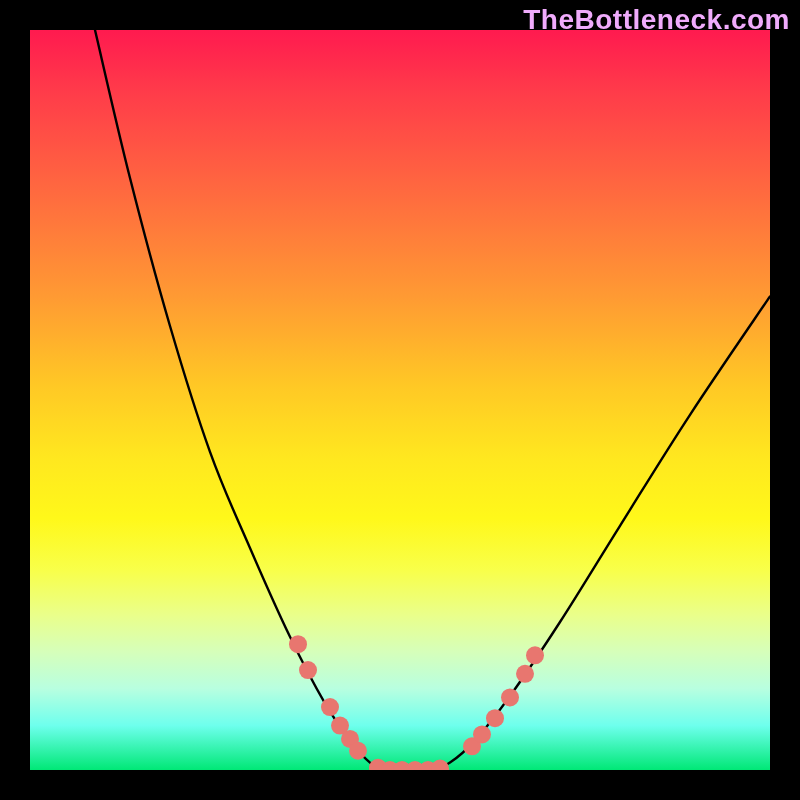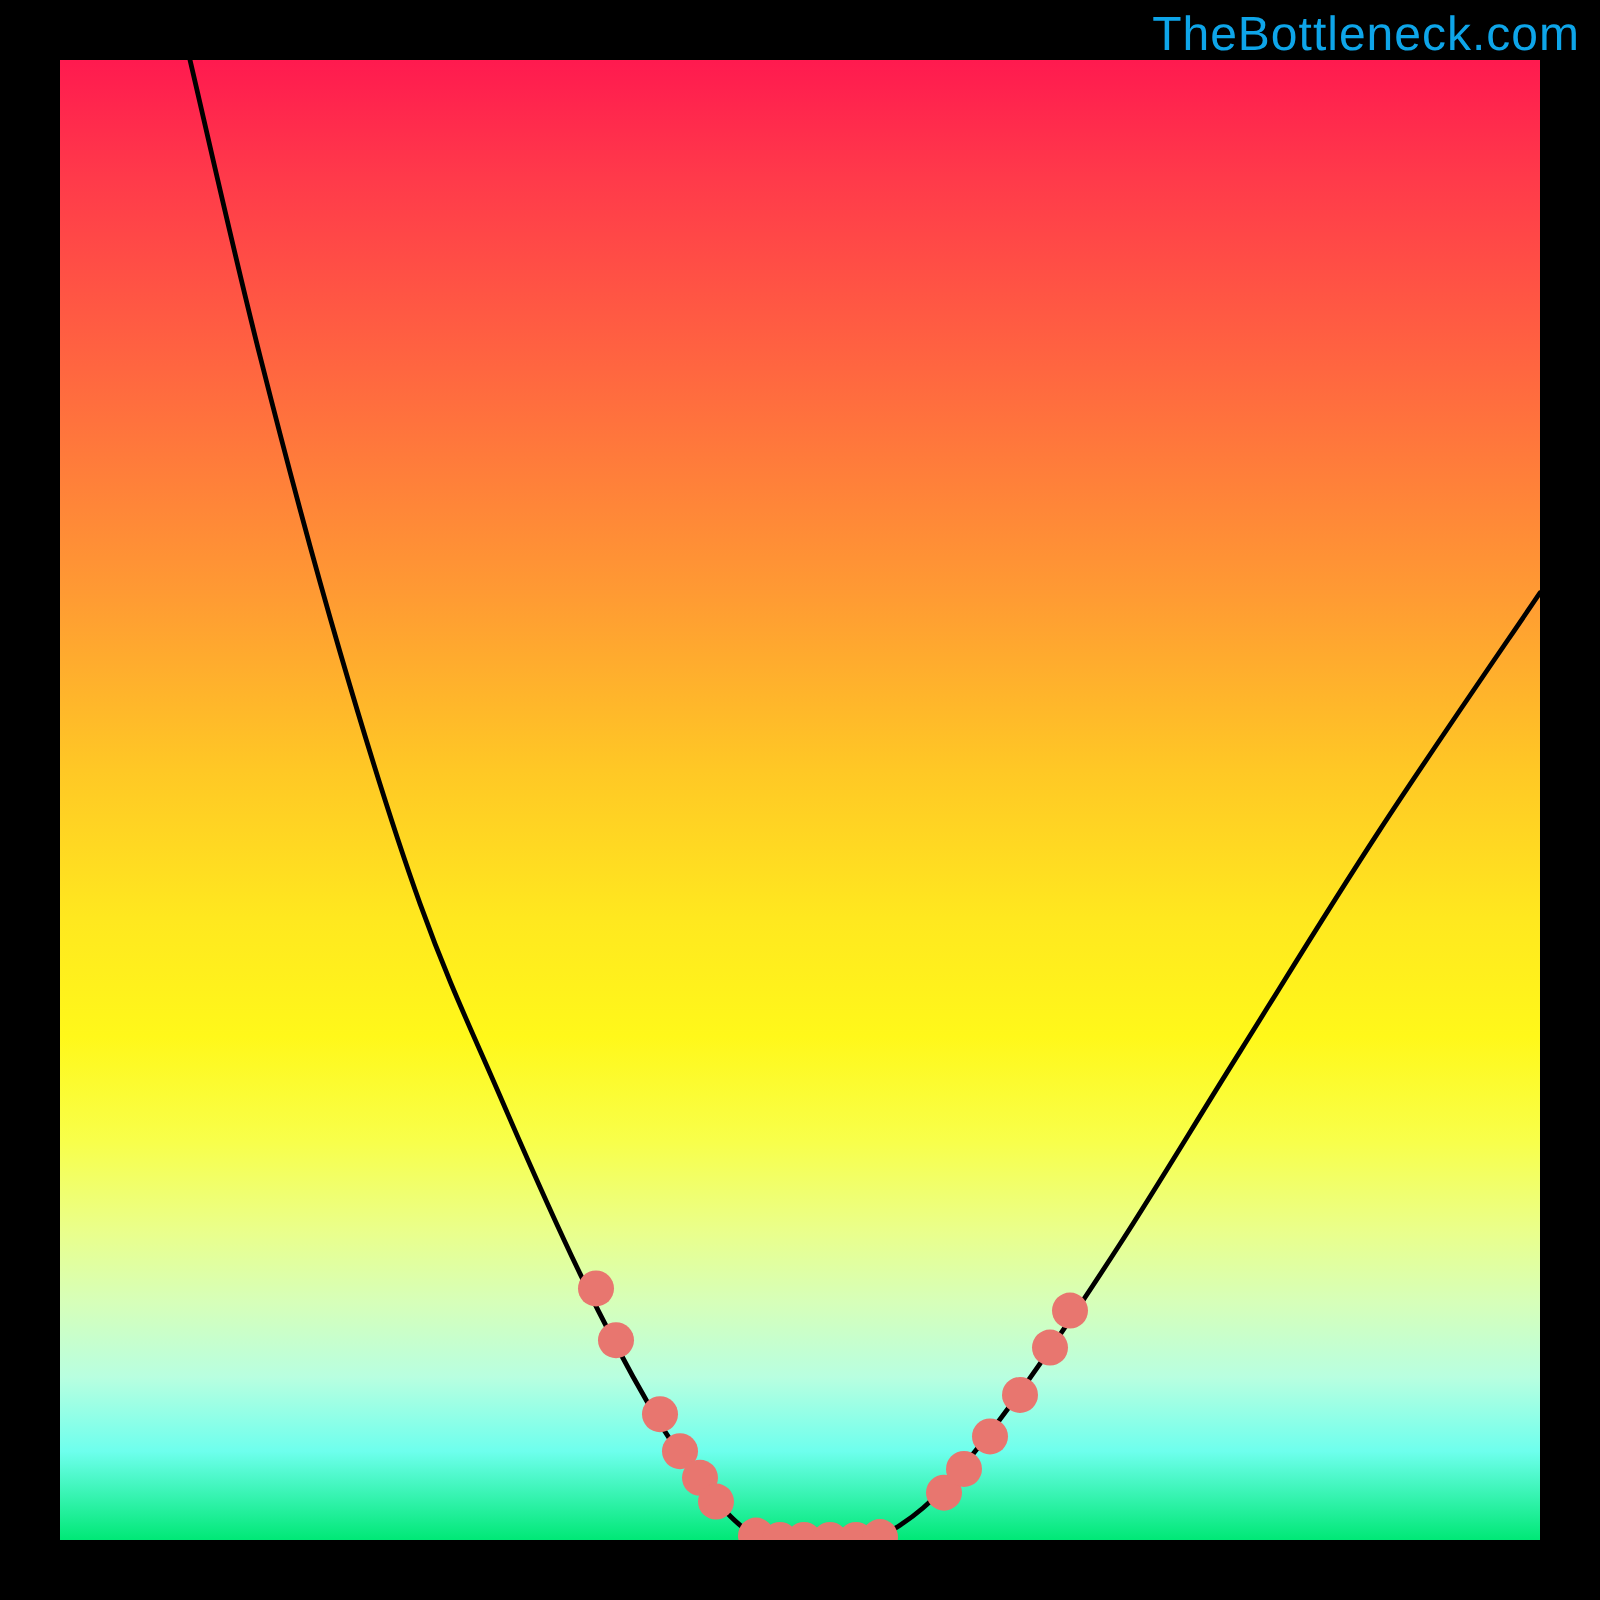--- a/index.html
+++ b/index.html
@@ -51,23 +51,23 @@
     position: absolute;
     left: 0;
     top: 0;
     width: 100%;
     height: 100%;
   }
   .watermark {
     position: absolute;
     top: 4px;
     right: 10px;
-    color: #0ea5e9;
-    font-size: 24px;
-    font-weight: 400;
+    color: #f0abfc;
+    font-size: 28px;
+    font-weight: 700;
     letter-spacing: 0.5px;
     user-select: none;
   }
 </style>
 </head>
 <body>
 
 <div class="stage">
 
   <div class="watermark">TheBottleneck.com</div>

